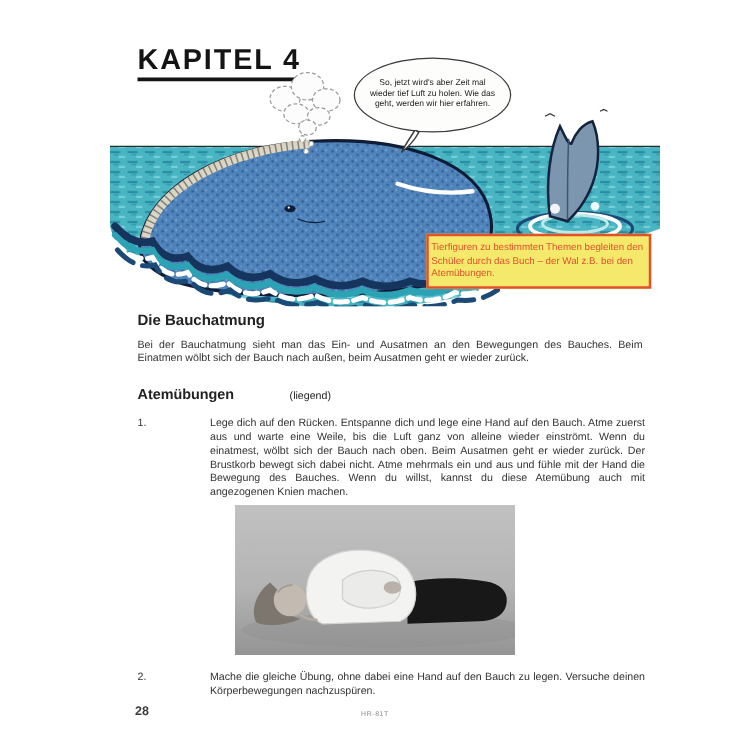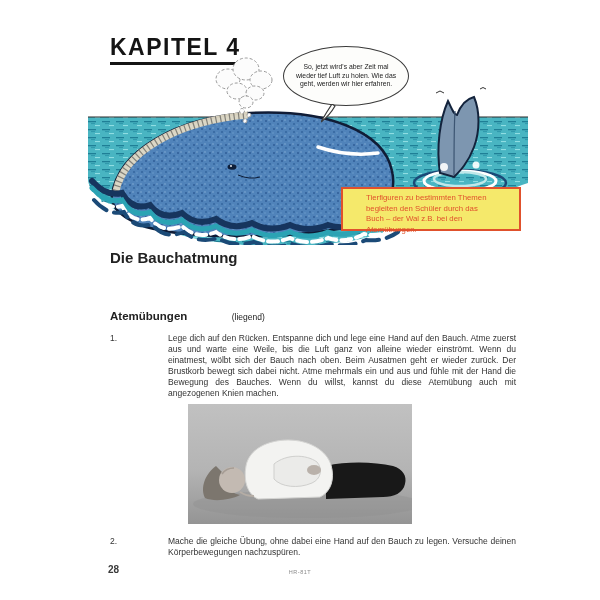--- a/index.html
+++ b/index.html
@@ -18,24 +18,24 @@
   .speech-bubble{
     position:absolute;left:283px;top:46px;width:126px;height:60px;z-index:3;
     background:#fdfdfb;border:1.5px solid #3a3a3a;border-radius:50%;
     display:flex;align-items:center;justify-content:center;text-align:center;
     font-size:6.8px;line-height:8.6px;color:#222;padding:4px 9px;box-sizing:border-box;
   }
   .bubble-tail{position:absolute;left:321px;top:104px;z-index:3;}
   .callout{
     position:absolute;left:341px;top:187px;width:180px;height:44px;z-index:4;
     background:#f5e96b;border:2px solid #e0512c;box-sizing:border-box;
-    color:#e0512c;font-size:7.8px;line-height:10.5px;padding:4px 23px;
+    color:#e0512c;font-size:7.8px;line-height:10.5px;padding:4px 2px;
   }
   
-  .sec-heading{position:absolute;left:110px;top:249px;font-size:15px;font-weight:bold;color:#222;}
+  .sec-heading{position:absolute;left:110px;top:249px;font-size:12px;font-weight:bold;color:#222;}
   .sec-para{position:absolute;left:110px;top:270px;width:404px;font-size:8.5px;line-height:11px;text-align:justify;color:#333;}
   .sub-heading{position:absolute;left:110px;top:310px;font-size:11.5px;font-weight:bold;color:#222;}
   .sub-qual{font-size:8.5px;font-weight:normal;margin-left:42px;}
   .ex-item{position:absolute;left:110px;width:406px;display:flex;font-size:8.5px;line-height:11px;color:#333;}
   .ex-item .num{width:13px;flex:0 0 13px;}
   .ex-item .txt{flex:1;text-align:justify;margin-left:45px;}
   .item-1{top:333px;}
   .item-2{top:536px;}
   
   .photo{
@@ -117,20 +117,21 @@
   </svg>
 
   <div class="speech-bubble">So, jetzt wird's aber Zeit mal wieder tief Luft zu holen. Wie das geht, werden wir hier erfahren.</div>
   <svg class="bubble-tail" width="16" height="19" viewBox="0 0 16 19">
     <path d="M11,0 Q5,9 0,18 Q9,11 14,2 Z" fill="#fdfdfb" stroke="#3a3a3a" stroke-width="1.2"></path>
   </svg>
 
   <div class="callout">Tierfiguren zu bestimmten Themen begleiten den Schüler durch das Buch – der Wal z.B. bei den Atemübungen.</div>
 
   <div class="sec-heading">Die Bauchatmung</div>
+  <div class="sec-para">Bei der Bauchatmung sieht man das Ein- und Ausatmen an den Bewegungen des Bauches. Beim Einatmen wölbt sich der Bauch nach außen, beim Ausatmen geht er wieder zurück.</div>
 
   <div class="sub-heading"><span>Atemübungen</span><span class="sub-qual"> (liegend)</span></div>
 
   <div class="ex-item item-1">
     <span class="num">1.</span>
     <span class="txt">Lege dich auf den Rücken. Entspanne dich und lege eine Hand auf den Bauch. Atme zuerst aus und warte eine Weile, bis die Luft ganz von alleine wieder einströmt. Wenn du einatmest, wölbt sich der Bauch nach oben. Beim Ausatmen geht er wieder zurück. Der Brustkorb bewegt sich dabei nicht. Atme mehrmals ein und aus und fühle mit der Hand die Bewegung des Bauches. Wenn du willst, kannst du diese Atemübung auch mit angezogenen Knien machen.</span>
   </div>
 
   <div class="photo">
     <svg width="224" height="120" viewBox="0 0 224 120" xmlns="http://www.w3.org/2000/svg">

